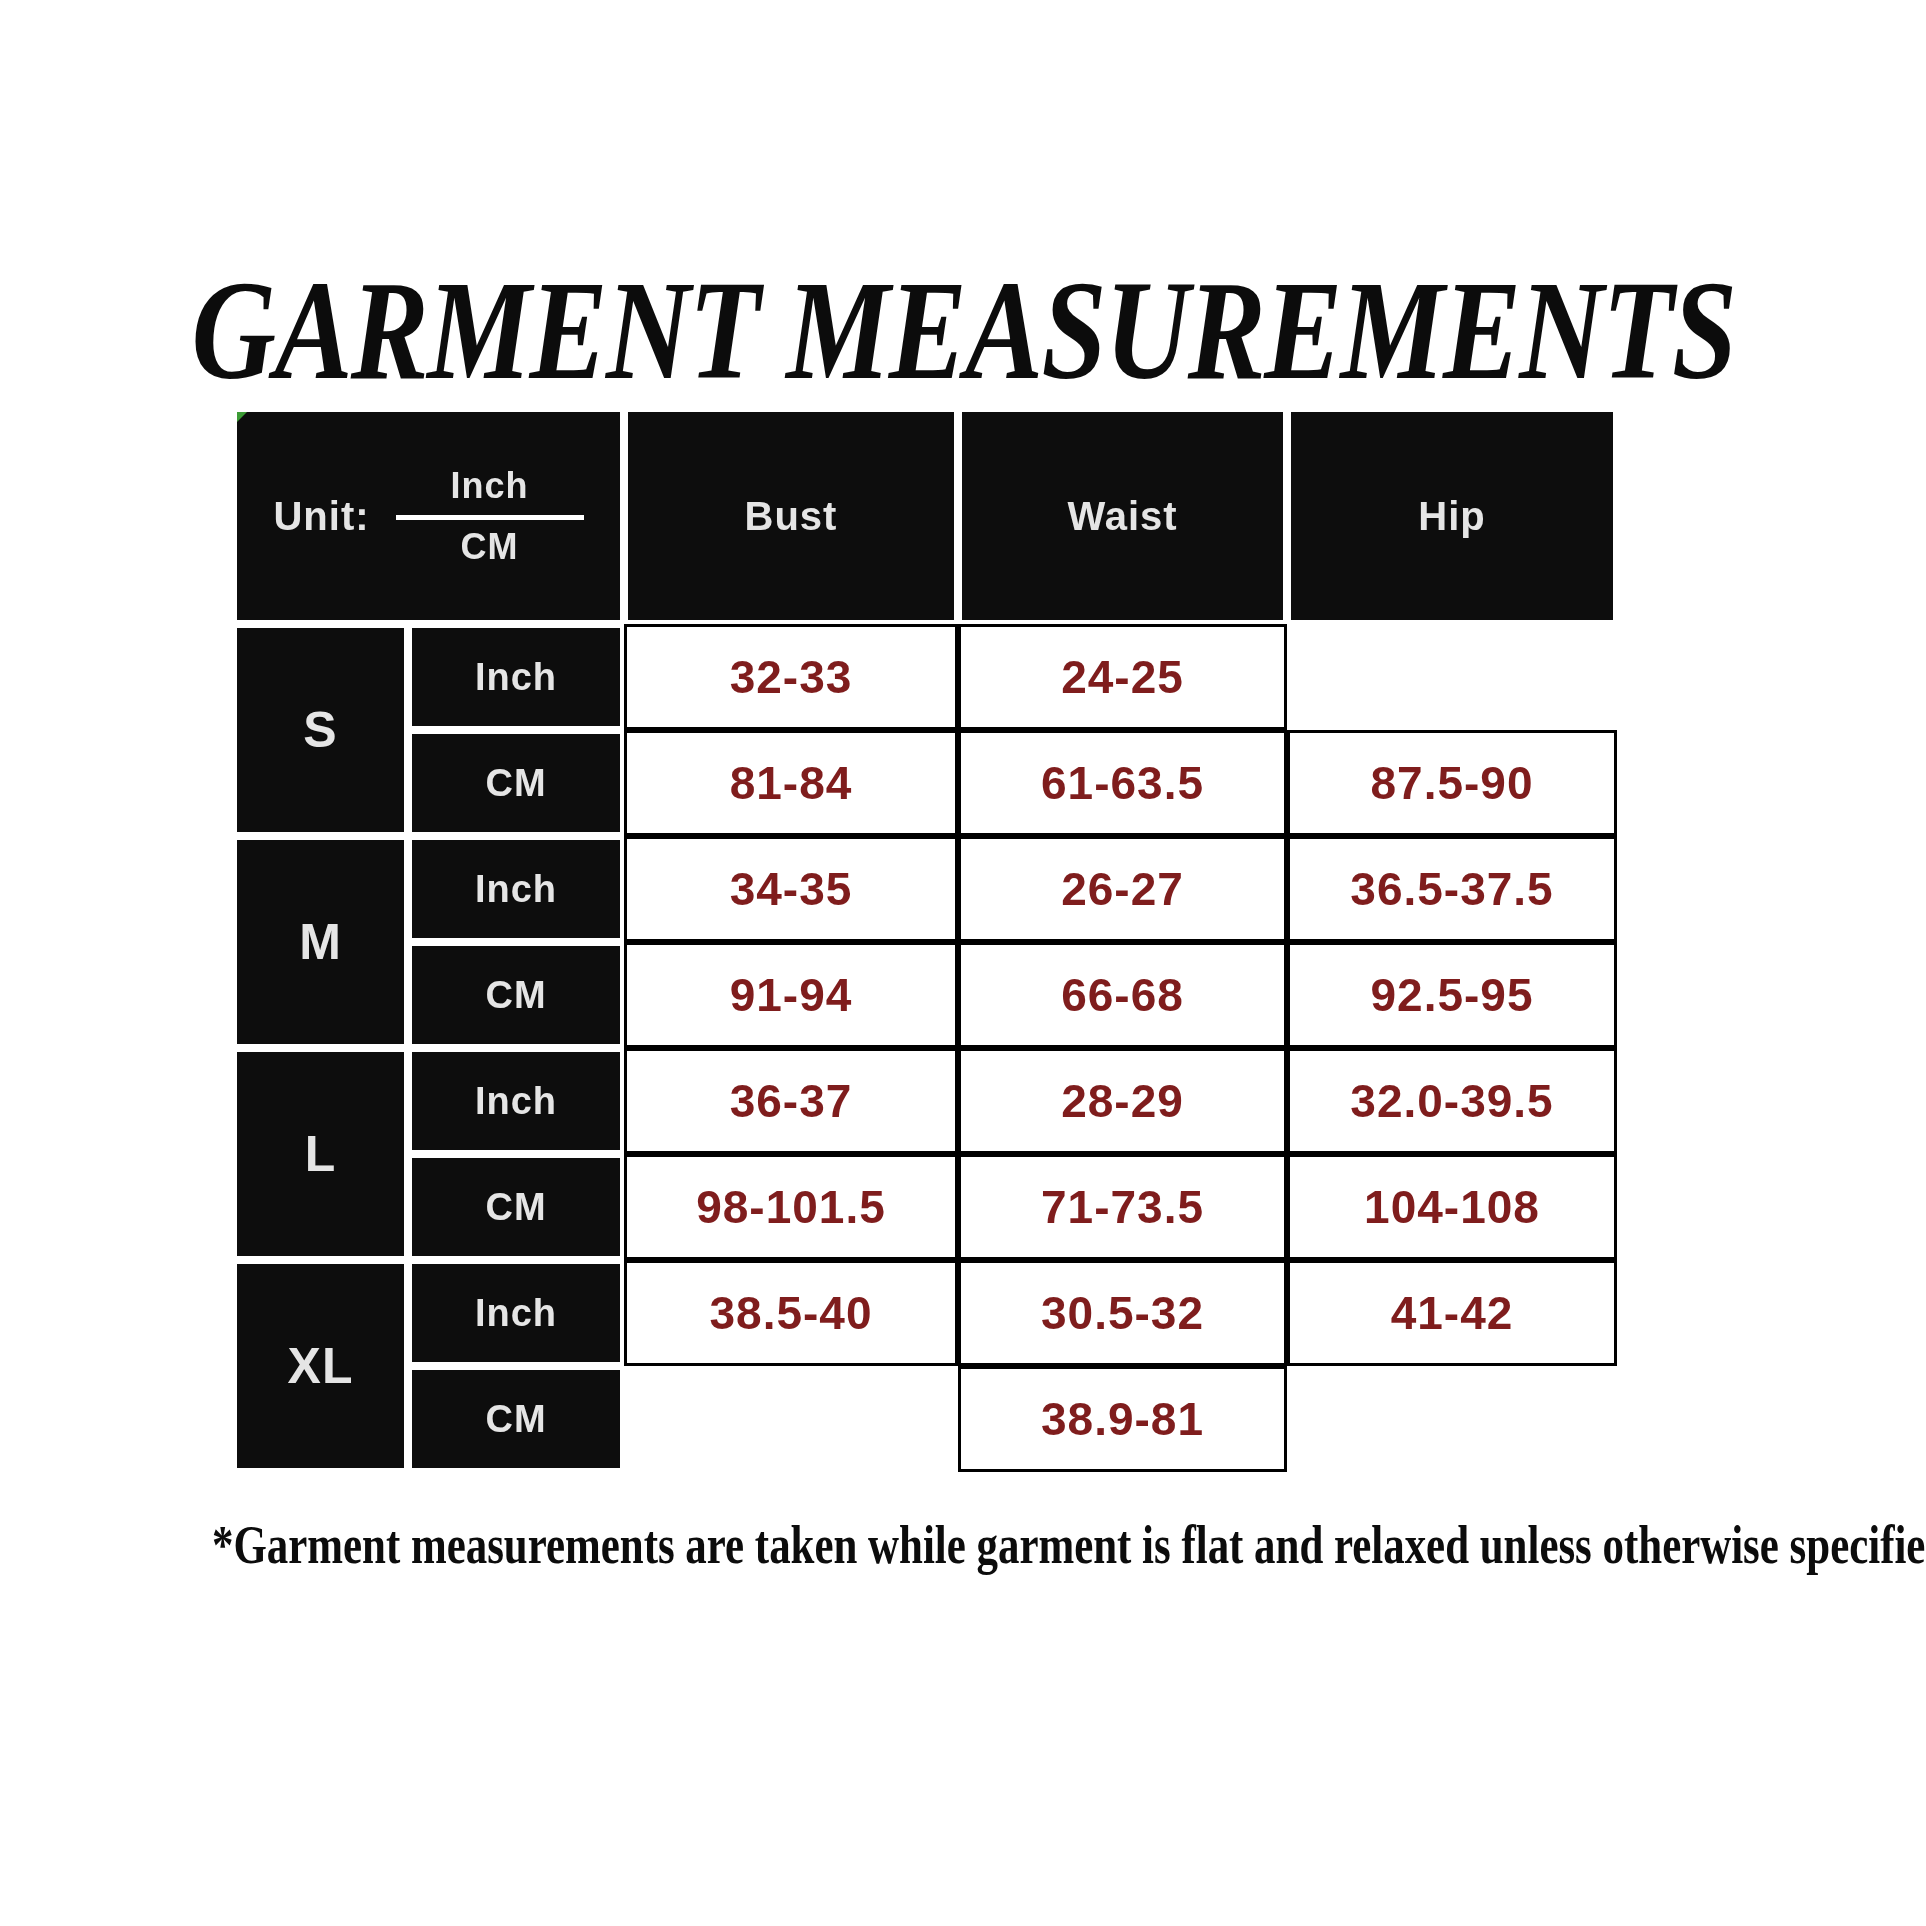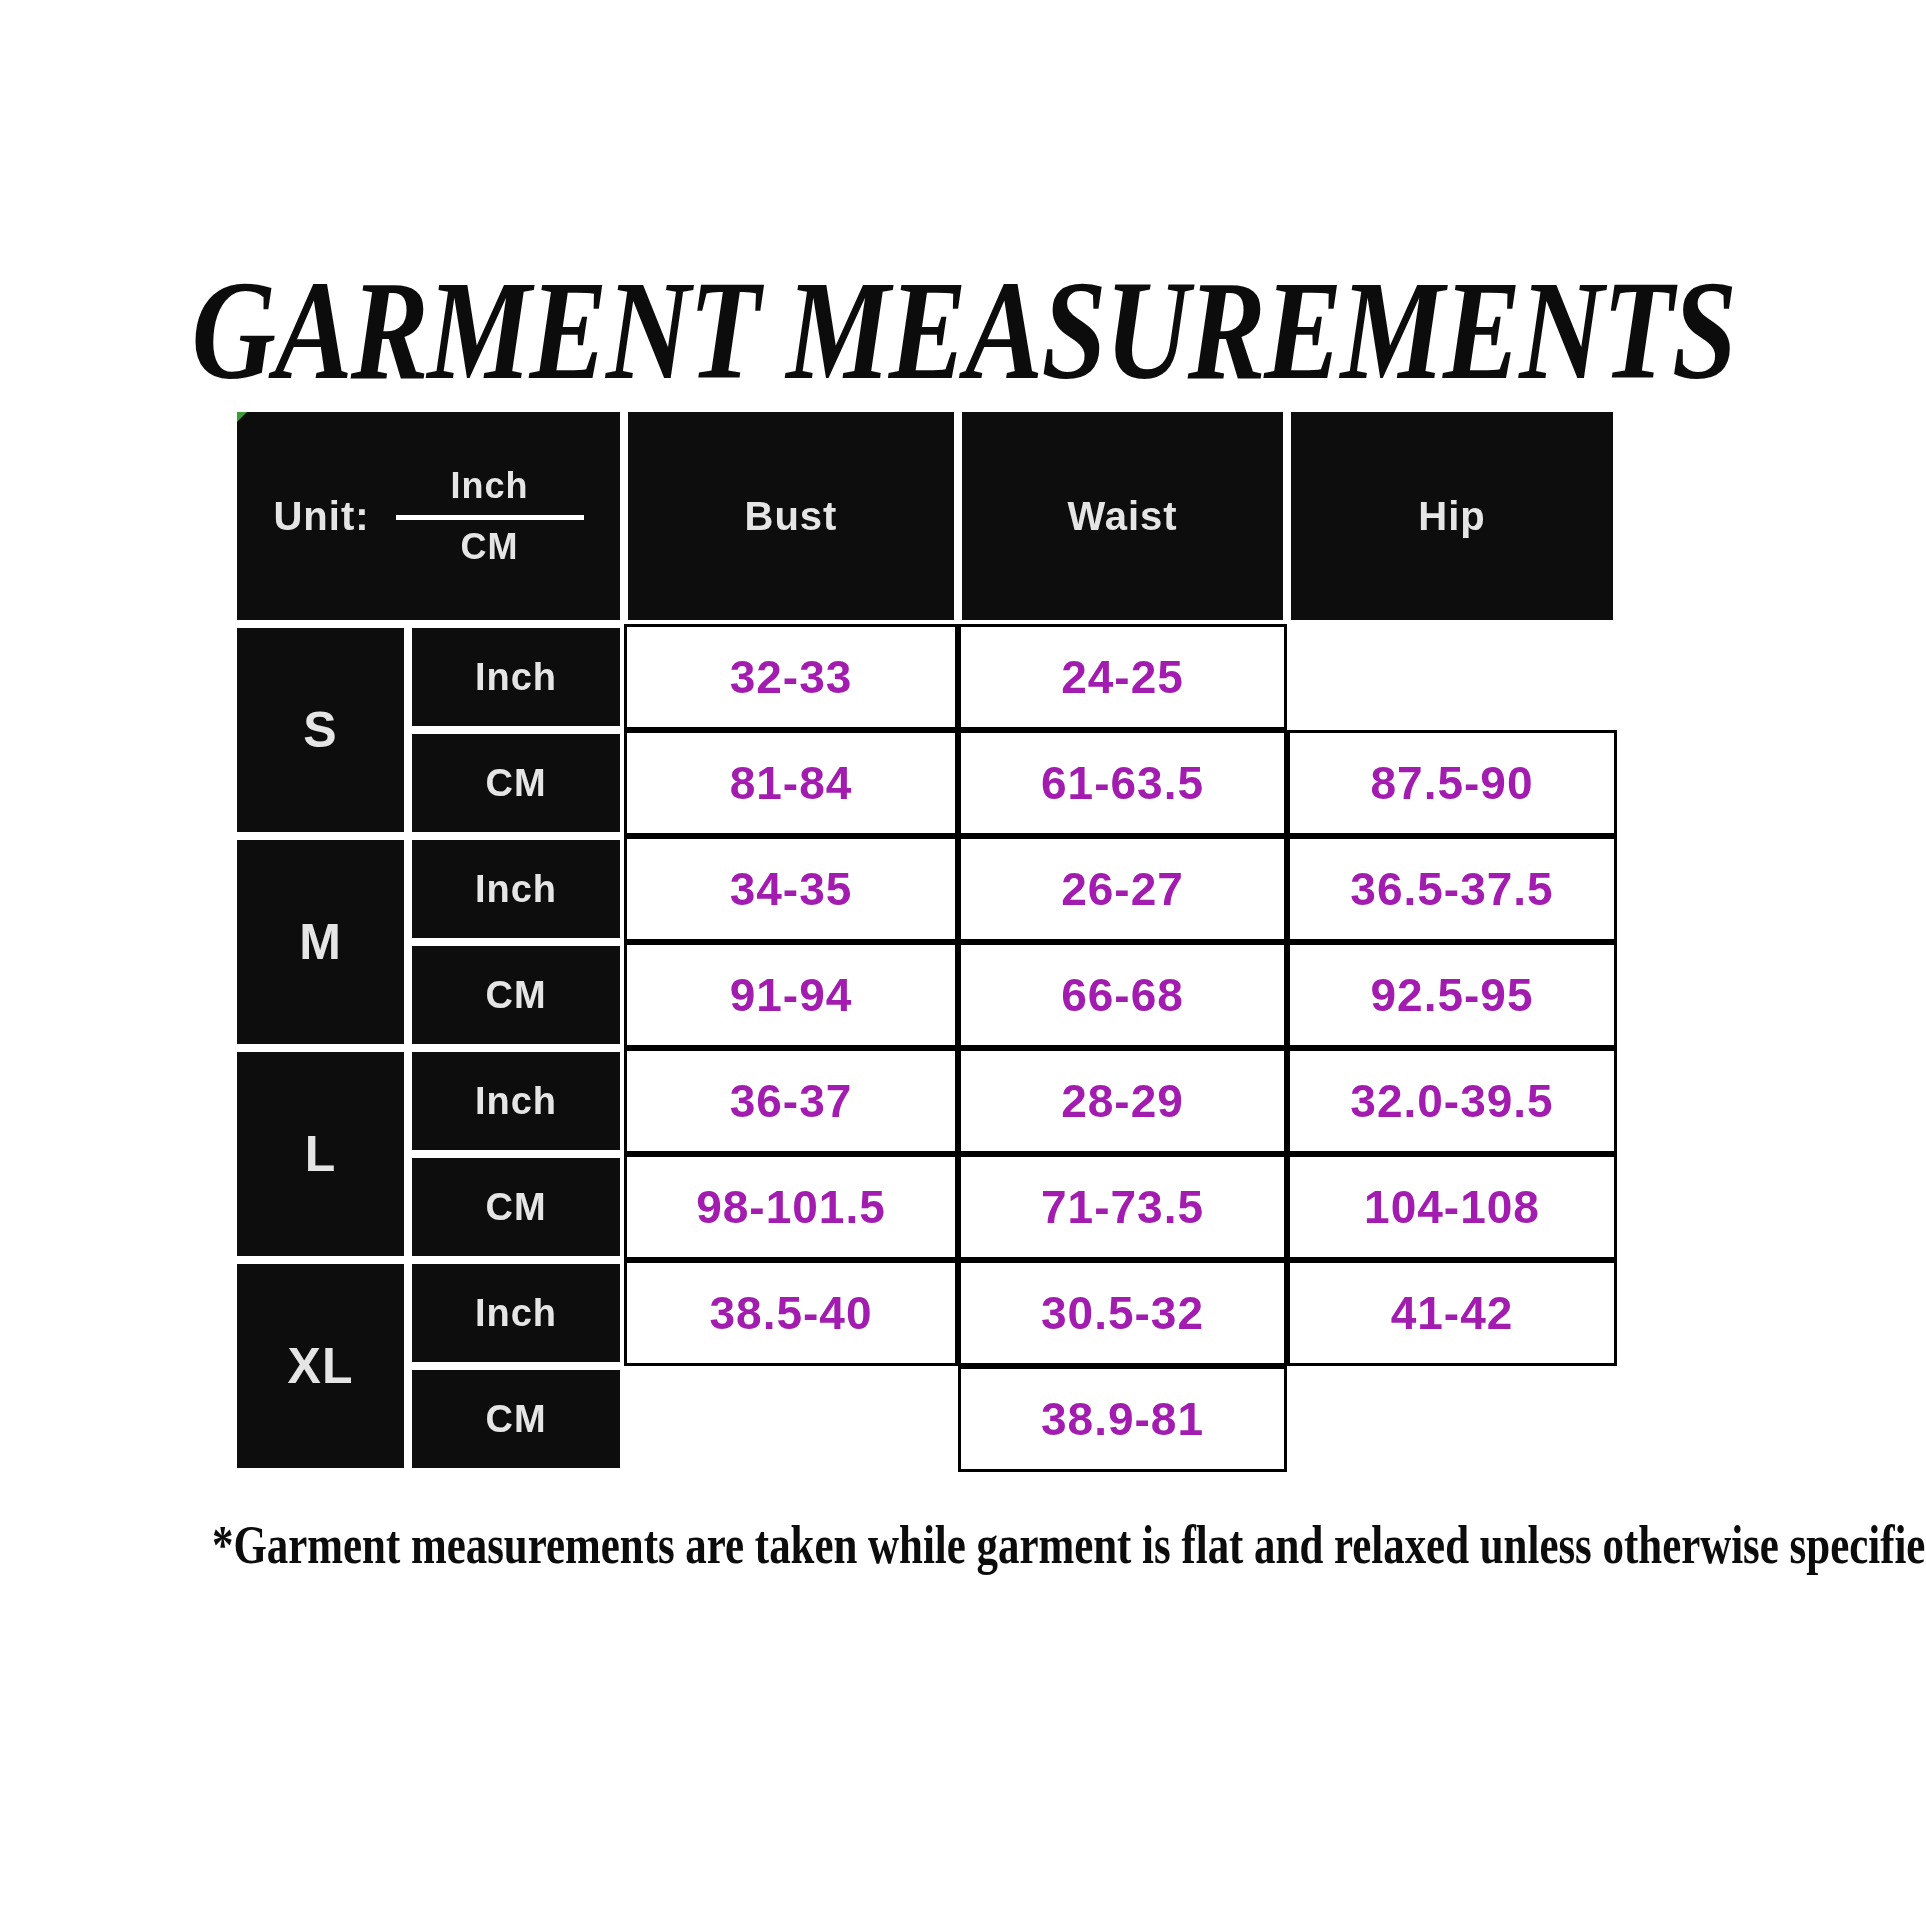--- a/index.html
+++ b/index.html
@@ -53,21 +53,21 @@
     letter-spacing: 1px;
   }
   .cell.black {
     background: #0d0d0d;
     color: #e5e5e5;
     border: 4px solid #ffffff;
     font-weight: bold;
   }
   .cell.white {
     background: #ffffff;
-    color: #a21caf;
+    color: #7f1d1d;
     border: 3px solid #000000;
     font-weight: bold;
     font-size: 46px;
   }
 
   .header-unit { position: relative; gap: 26px; }
   .unit-label { font-size: 40px; }
   .unit-fraction { display: inline-block; text-align: center; width: 188px; font-size: 36px; }
   .frac-top {
     display: block;

